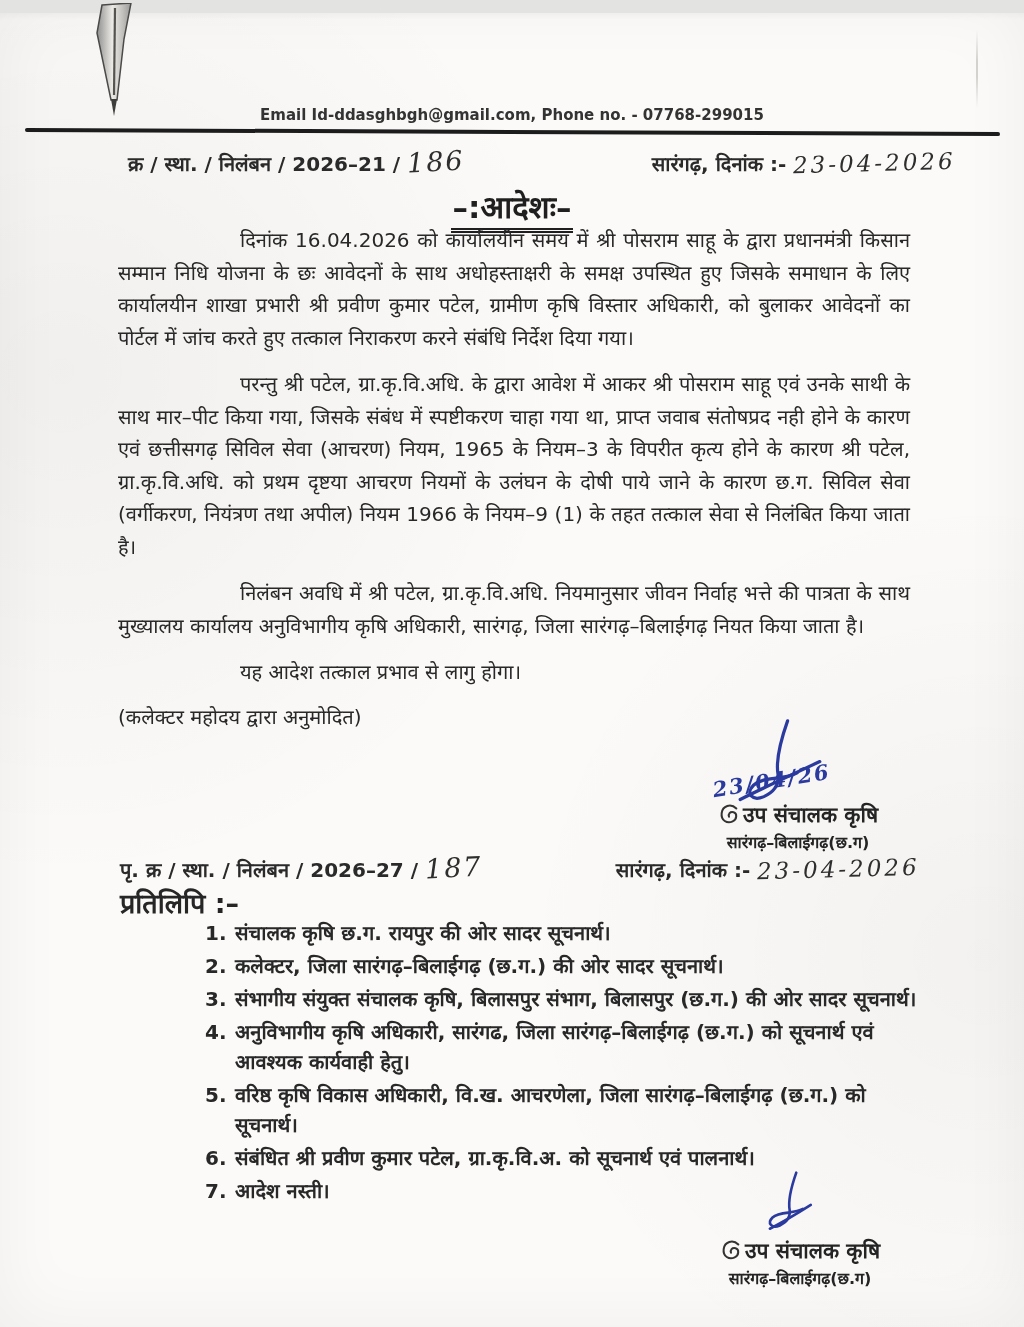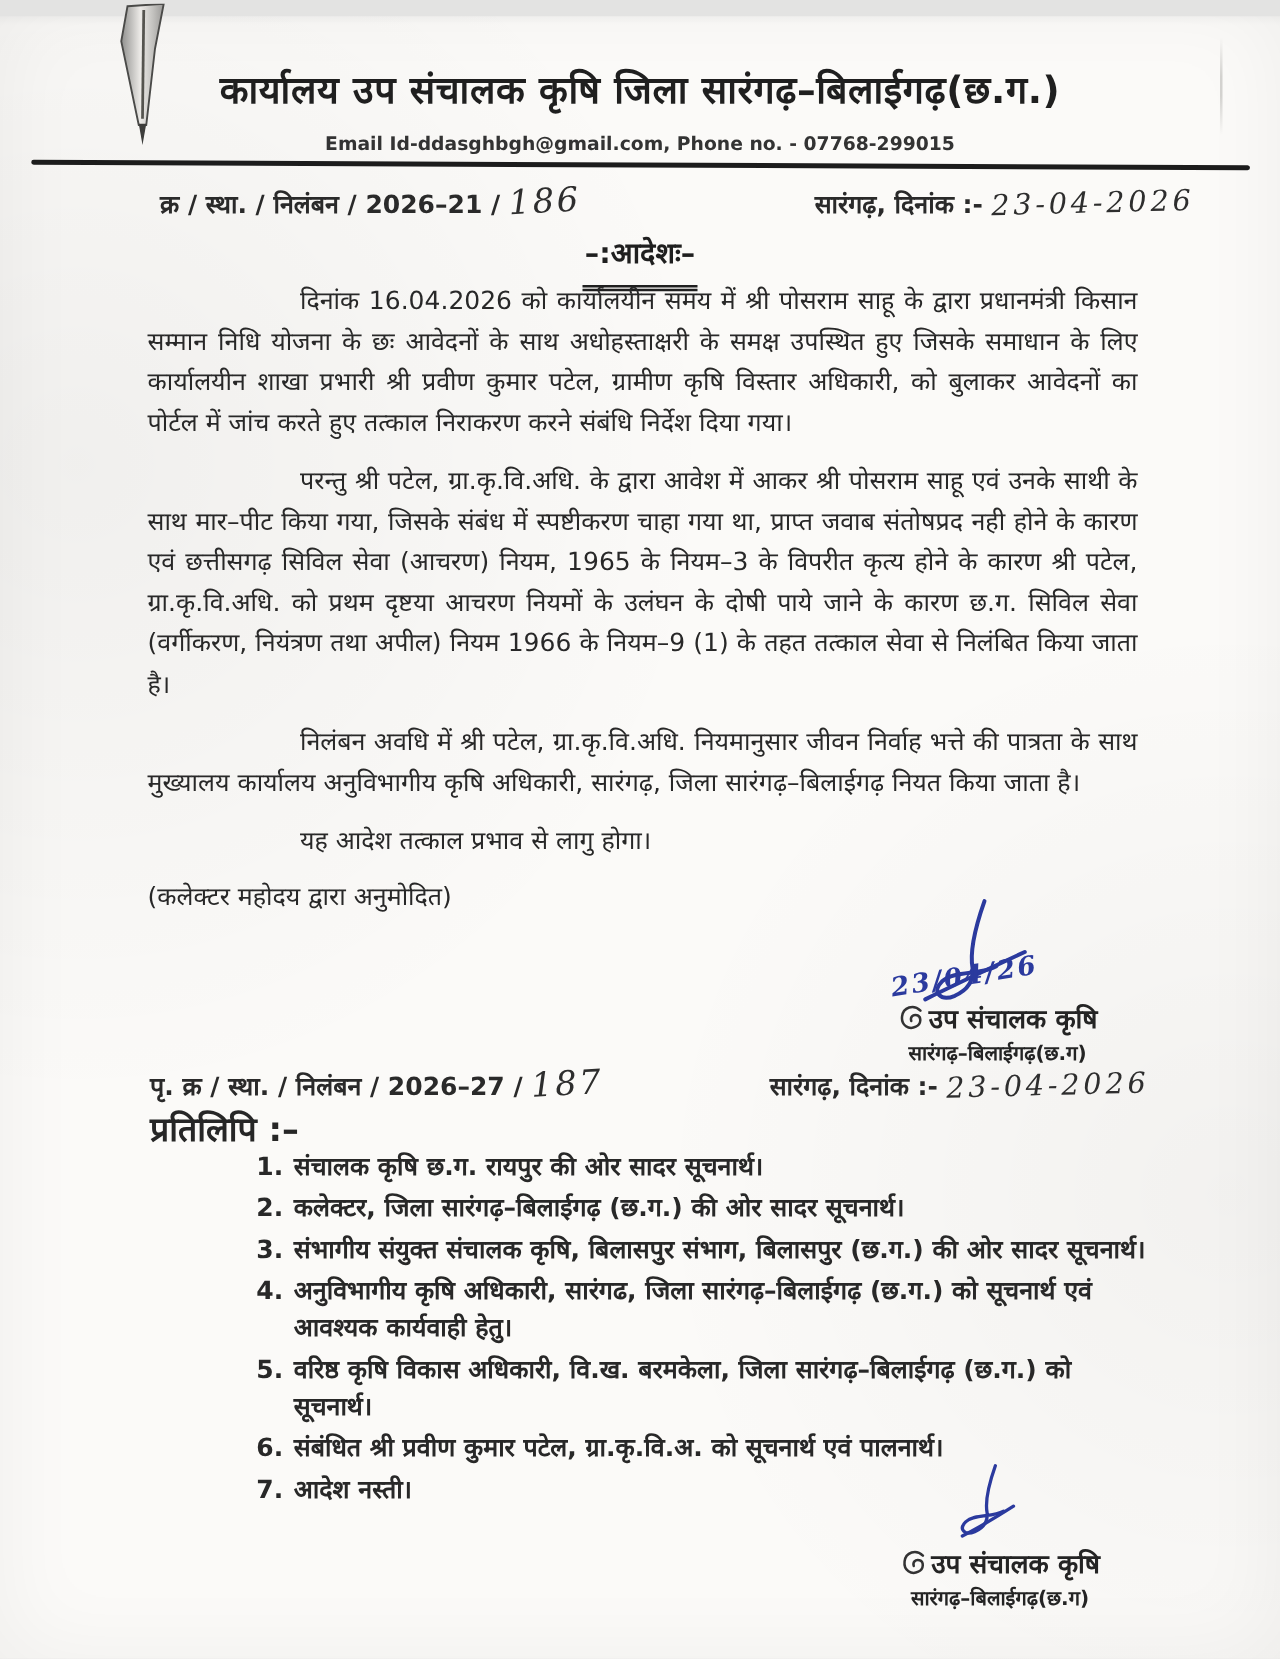--- a/index.html
+++ b/index.html
@@ -32,22 +32,22 @@
   .ref-row{position:absolute;left:128px;right:68px;display:flex;justify-content:space-between;
     align-items:baseline;font-size:20px;font-weight:700;color:#2a2a2a;}
   .ref-row-1{top:146px;}
   .ref-row-2{top:852px;left:120px;right:104px;}
   .hand{font-family:"DejaVu Serif", serif;font-style:italic;font-weight:400;color:#2e2e2e;
     display:inline-block;margin-left:7px;letter-spacing:2px;}
   .hand-num{font-size:27px;transform:rotate(-3deg);}
   .hand-date{font-size:23px;transform:rotate(-1.5deg);letter-spacing:3px;}
 
   .order-heading{position:absolute;top:185px;left:0;width:100%;text-align:center;}
-  .order-heading span{display:inline-block;font-size:23px;font-weight:700;color:#1f1f1f;
-    border-bottom:5px double #1f1f1f;padding:0 2px 11px 2px;}
+  .order-heading span{display:inline-block;font-size:31px;font-weight:700;color:#1f1f1f;
+    border-bottom:5px double #1f1f1f;padding:0 2px 1px 2px;}
 
   .body{position:absolute;top:224px;left:118px;width:792px;font-size:20px;font-weight:400;
     line-height:32.5px;text-align:justify;color:#282828;}
   .para{margin:0 0 14px 0;text-indent:122px;}
   .effect-line{margin:4px 0 12px 0;text-indent:122px;text-align:left;}
   .approval-note{margin:2px 0 18px 0;text-indent:0;text-align:left;}
 
   .sig-block{position:absolute;text-align:center;font-weight:700;color:#242424;}
   .sig-block-1{left:648px;top:718px;width:300px;height:176px;}
   .sig-block-2{left:660px;top:1170px;width:280px;height:150px;}
@@ -84,21 +84,20 @@
           <stop offset="0.45" stop-color="#eceae7"></stop>
         <stop offset="0.75" stop-color="#c2c1be"></stop>
           <stop offset="1" stop-color="#9a9997"></stop>
       </linearGradient>
     </defs>
     <path d="M18 2 L47 0 L40 36 L33 97 L27 97 L13 30 Z" fill="url(#nibg)" stroke="#4a4a48" stroke-width="1.5"></path>
     <path d="M31 5 L30 92" stroke="#55544f" stroke-width="2.2" fill="none"></path>
     <path d="M33 96 L30 113 L27 96 Z" fill="#3d3d3b"></path>
   </svg>
 
-  <div class="doc-title">कार्यालय उप संचालक कृषि जिला सारंगढ़–बिलाईगढ़(छ.ग.)</div>
   <div class="contact-line">Email Id-ddasghbgh@gmail.com, Phone no. - 07768-299015</div>
   <div class="rule"></div>
 
   <div class="ref-row ref-row-1">
     <div>
       <span>क्र / स्था. / निलंबन / 2026–21 /</span><span class="hand hand-num">186</span>
     </div>
     <div>
       <span>सारंगढ़, दिनांक :-</span><span class="hand hand-date">23-04-2026</span>
     </div>
@@ -155,21 +154,21 @@
     <li>
         <span class="no">3.</span>
         <span class="txt">संभागीय संयुक्त संचालक कृषि, बिलासपुर संभाग, बिलासपुर (छ.ग.) की ओर सादर सूचनार्थ।</span>
       </li>
     <li>
         <span class="no">4.</span>
         <span class="txt">अनुविभागीय कृषि अधिकारी, सारंगढ, जिला सारंगढ़–बिलाईगढ़ (छ.ग.) को सूचनार्थ एवं आवश्यक कार्यवाही हेतु।</span>
       </li>
     <li>
         <span class="no">5.</span>
-        <span class="txt">वरिष्ठ कृषि विकास अधिकारी, वि.ख. बरमकेला, जिला सारंगढ़–बिलाईगढ़ (छ.ग.) को सूचनार्थ।</span>
+        <span class="txt">वरिष्ठ कृषि विकास अधिकारी, वि.ख. आचरणेला, जिला सारंगढ़–बिलाईगढ़ (छ.ग.) को सूचनार्थ।</span>
       </li>
     <li>
         <span class="no">6.</span>
         <span class="txt">संबंधित श्री प्रवीण कुमार पटेल, ग्रा.कृ.वि.अ. को सूचनार्थ एवं पालनार्थ।</span>
       </li>
     <li>
         <span class="no">7.</span>
         <span class="txt">आदेश नस्ती।</span>
       </li>
   </ol>

